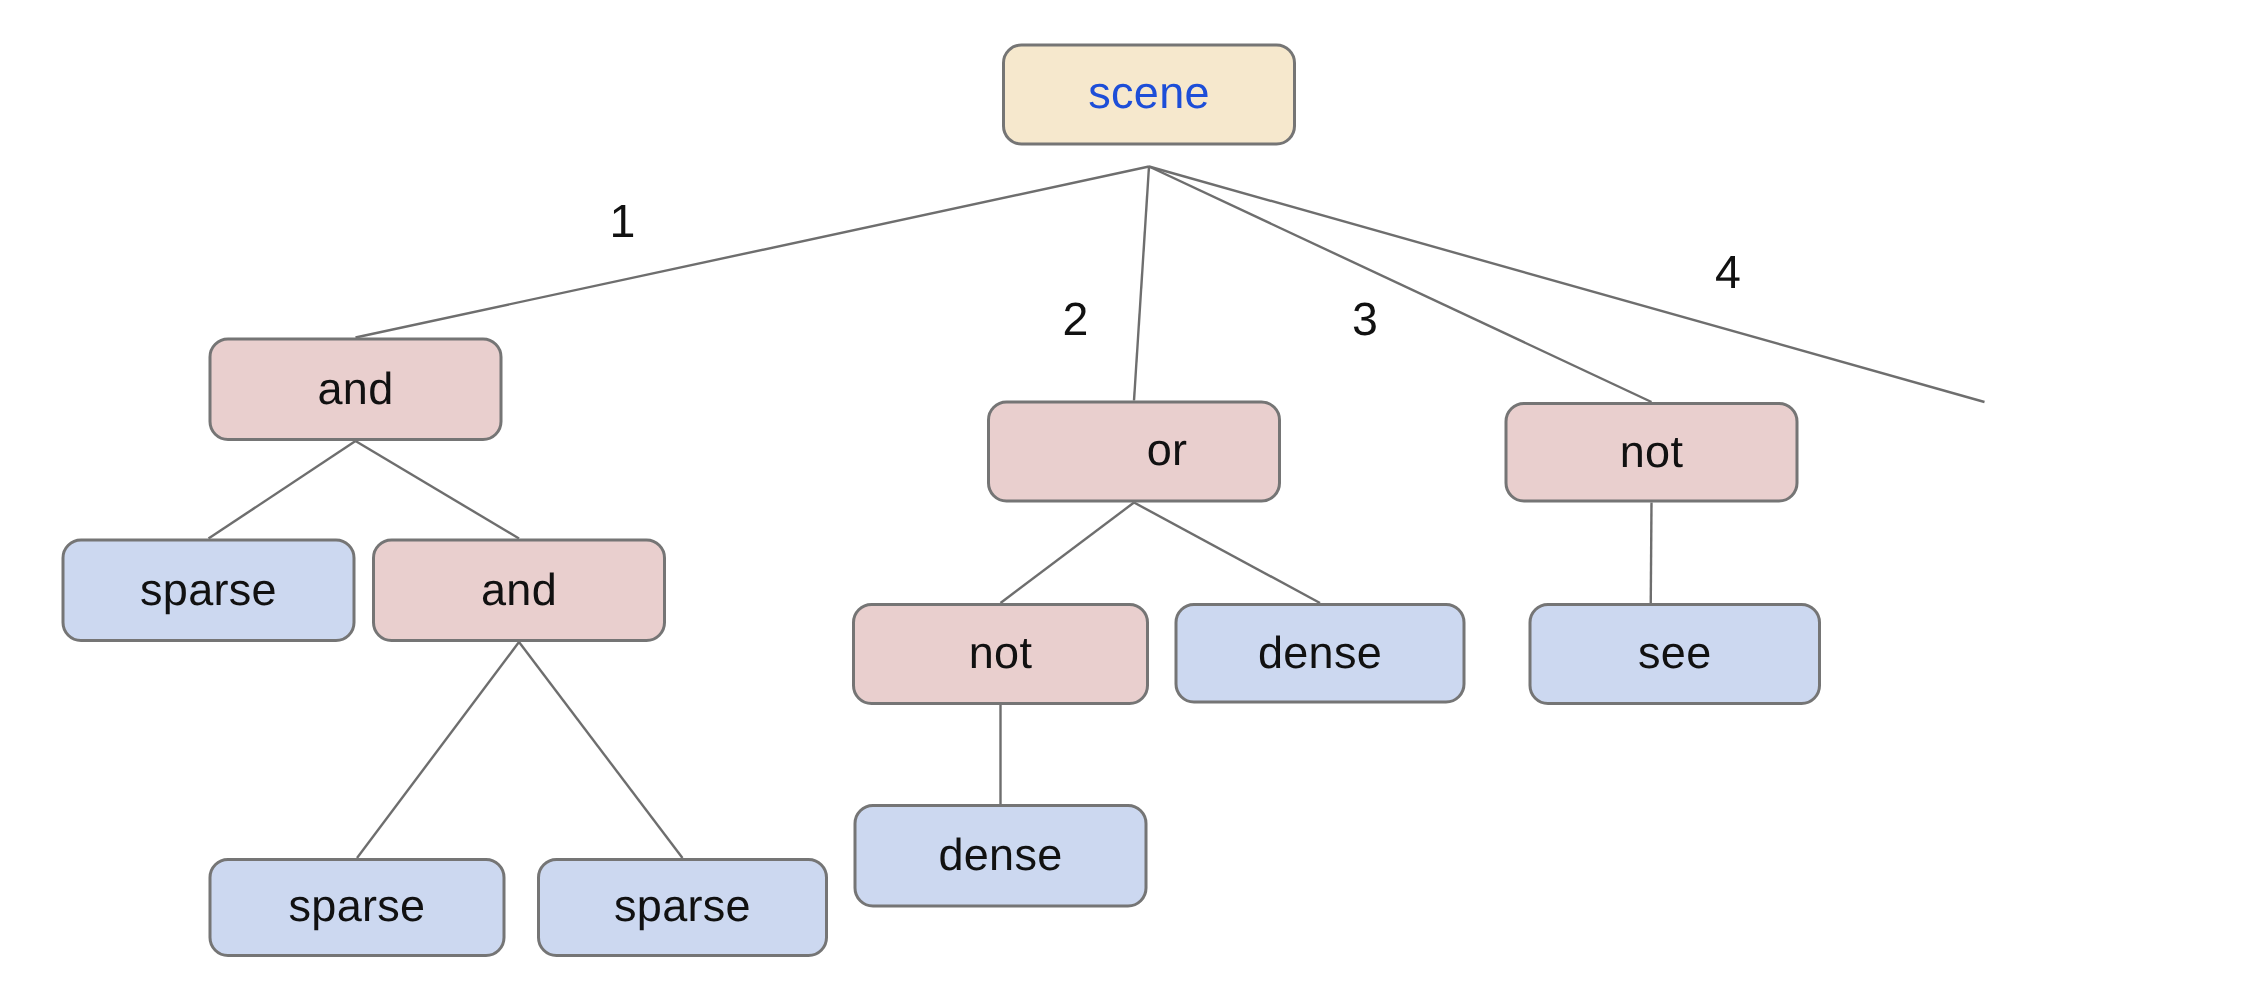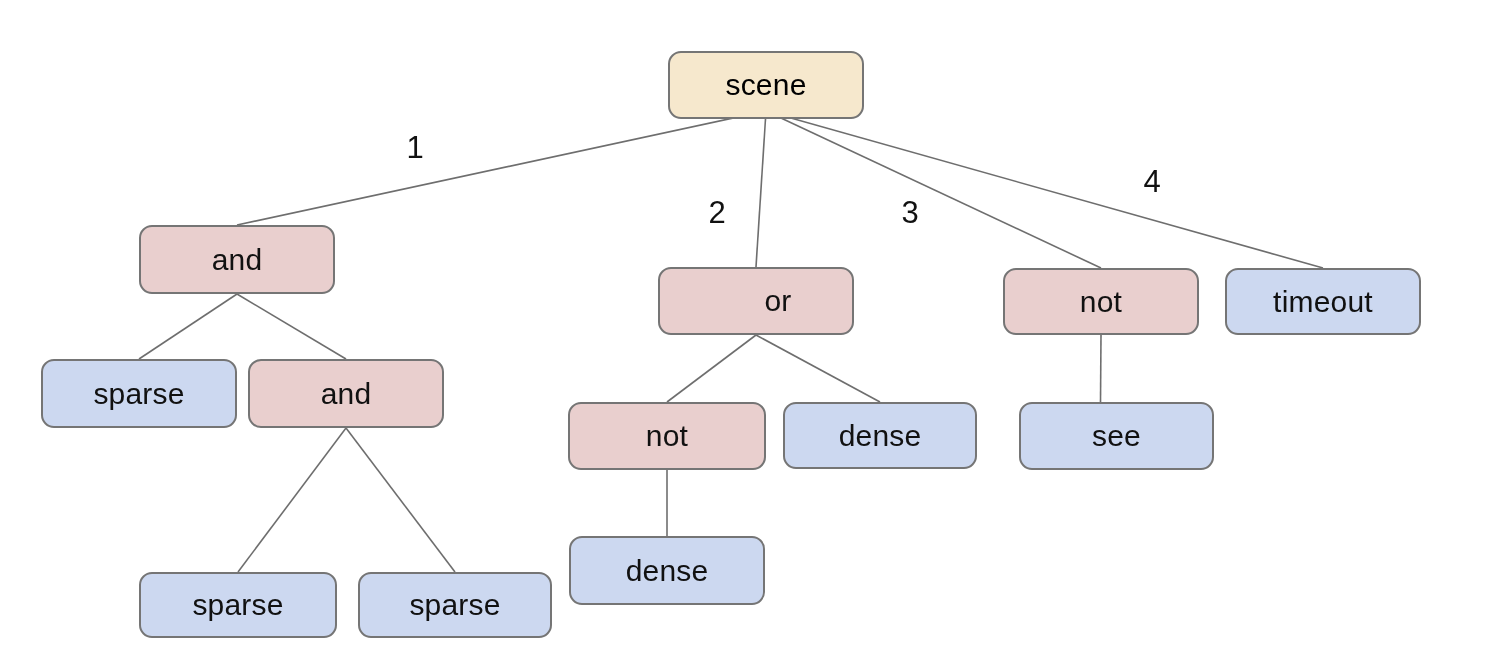--- a/index.html
+++ b/index.html
@@ -56,25 +56,24 @@
       <line x1="237" y1="294" x2="139" y2="359" stroke="#6e6e6e" stroke-width="1.6"></line>
       <line x1="237" y1="294" x2="346" y2="359" stroke="#6e6e6e" stroke-width="1.6"></line>
       <line x1="346" y1="428" x2="238" y2="572" stroke="#6e6e6e" stroke-width="1.6"></line>
       <line x1="346" y1="428" x2="455" y2="572" stroke="#6e6e6e" stroke-width="1.6"></line>
       <line x1="756" y1="335" x2="667" y2="402" stroke="#6e6e6e" stroke-width="1.6"></line>
       <line x1="756" y1="335" x2="880" y2="402" stroke="#6e6e6e" stroke-width="1.6"></line>
       <line x1="667" y1="470" x2="667" y2="536" stroke="#6e6e6e" stroke-width="1.6"></line>
       <line x1="1101" y1="335" x2="1100.5" y2="402" stroke="#6e6e6e" stroke-width="1.6"></line>
     </svg>
 
-  <div class="node" style="left: 668px; top: 51px; width: 196px; height: 68px; background: rgb(246, 232, 205); border-color: rgb(117, 117, 117); color: #000000;">scene</div>
+  <div class="node" style="left: 668px; top: 29px; width: 196px; height: 68px; background: rgb(246, 232, 205); border-color: rgb(117, 117, 117); color: #1d4ed8;">scene</div>
   <div class="node" style="left: 139px; top: 225px; width: 196px; height: 69px; background: rgb(233, 207, 206); border-color: rgb(117, 117, 117); color: rgb(17, 17, 17);">and</div>
   <div class="node" style="left: 658px; top: 267px; width: 196px; height: 68px; background: rgb(233, 207, 206); border-color: rgb(117, 117, 117); color: rgb(17, 17, 17); padding-left: 44px;">or</div>
   <div class="node" style="left: 1003px; top: 268px; width: 196px; height: 67px; background: rgb(233, 207, 206); border-color: rgb(117, 117, 117); color: rgb(17, 17, 17);">not</div>
-  <div class="node" style="left: 1225px; top: 268px; width: 196px; height: 67px; background: rgb(204, 216, 240); border-color: rgb(117, 117, 117); color: rgb(17, 17, 17);">timeout</div>
   <div class="node" style="left: 41px; top: 359px; width: 196px; height: 69px; background: rgb(204, 216, 240); border-color: rgb(117, 117, 117); color: rgb(17, 17, 17);">sparse</div>
   <div class="node" style="left: 248px; top: 359px; width: 196px; height: 69px; background: rgb(233, 207, 206); border-color: rgb(117, 117, 117); color: rgb(17, 17, 17);">and</div>
   <div class="node" style="left: 568px; top: 402px; width: 198px; height: 68px; background: rgb(233, 207, 206); border-color: rgb(117, 117, 117); color: rgb(17, 17, 17);">not</div>
   <div class="node" style="left: 783px; top: 402px; width: 194px; height: 67px; background: rgb(204, 216, 240); border-color: rgb(117, 117, 117); color: rgb(17, 17, 17);">dense</div>
   <div class="node" style="left: 1003px; top: 402px; width: 195px; height: 68px; background: rgb(204, 216, 240); border-color: rgb(117, 117, 117); color: rgb(17, 17, 17); margin-left: 16px;">see</div>
   <div class="node" style="left: 569px; top: 536px; width: 196px; height: 69px; background: rgb(204, 216, 240); border-color: rgb(117, 117, 117); color: rgb(17, 17, 17);">dense</div>
   <div class="node" style="left: 139px; top: 572px; width: 198px; height: 66px; background: rgb(204, 216, 240); border-color: rgb(117, 117, 117); color: rgb(17, 17, 17);">sparse</div>
   <div class="node" style="left: 358px; top: 572px; width: 194px; height: 66px; background: rgb(204, 216, 240); border-color: rgb(117, 117, 117); color: rgb(17, 17, 17);">sparse</div>
 
   <span class="edge-label" style="left: 415px; top: 148px; color: rgb(17, 17, 17);">1</span>

